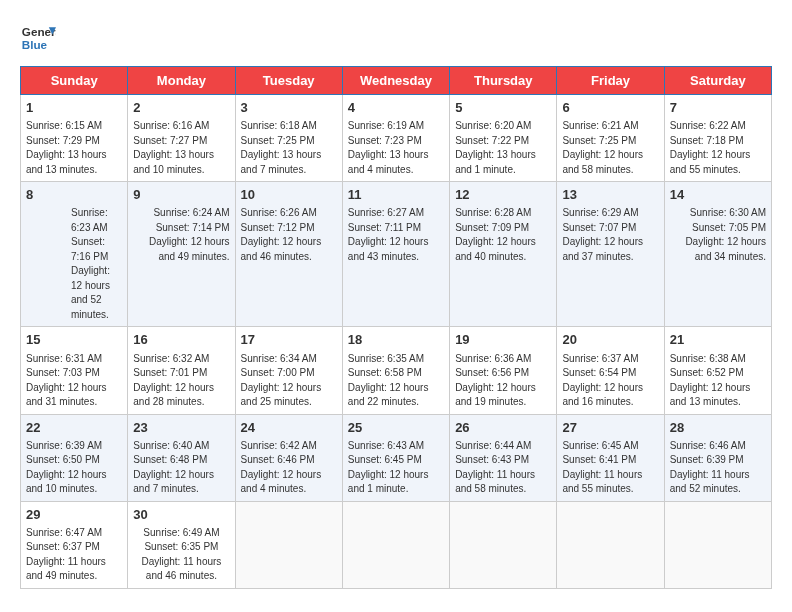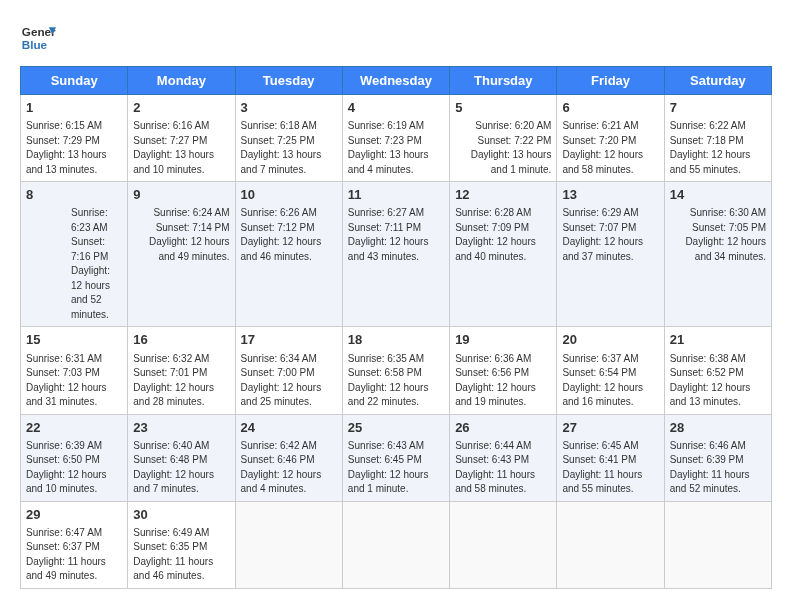--- a/index.html
+++ b/index.html
@@ -36,21 +36,21 @@
     .location-title {
       font-size: 16px;
       color: #555;
     }
     table {
       width: 100%;
       border-collapse: collapse;
       font-size: 11px;
     }
     thead tr th {
-      background-color: #3b82f6;
+      background-color: #ef4444;
       color: #fff;
       padding: 6px 4px;
       font-size: 13px;
       font-weight: bold;
       border: 1px solid #2E75B6;
     }
     tbody tr td {
       vertical-align: top;
       padding: 4px 5px;
       border: 1px solid #ccc;
@@ -134,29 +134,29 @@
         </td>
         <td>
           <span class="day-number">4</span>
           <div class="day-info" style="white-space: pre-line;">Sunrise: 6:19 AM
 Sunset: 7:23 PM
 Daylight: 13 hours
 and 4 minutes.</div>
         </td>
         <td>
           <span class="day-number">5</span>
-          <div class="day-info" style="white-space: pre-line; text-align: right;">Sunrise: 6:20 AM
+          <div class="day-info" style="white-space: pre-line;">Sunrise: 6:20 AM
 Sunset: 7:22 PM
 Daylight: 13 hours
 and 1 minute.</div>
         </td>
         <td>
           <span class="day-number">6</span>
           <div class="day-info" style="white-space: pre-line;">Sunrise: 6:21 AM
-Sunset: 7:20 PM
+Sunset: 7:25 PM
 Daylight: 12 hours
 and 58 minutes.</div>
         </td>
         <td>
           <span class="day-number">7</span>
           <div class="day-info" style="white-space: pre-line;">Sunrise: 6:22 AM
 Sunset: 7:18 PM
 Daylight: 12 hours
 and 55 minutes.</div>
         </td>
@@ -317,21 +317,21 @@
       <tr>
         <td>
           <span class="day-number">29</span>
           <div class="day-info" style="white-space: pre-line;">Sunrise: 6:47 AM
 Sunset: 6:37 PM
 Daylight: 11 hours
 and 49 minutes.</div>
         </td>
         <td>
           <span class="day-number">30</span>
-          <div class="day-info" style="white-space: pre-line;">Sunrise: 6:49 AM
+          <div class="day-info" style="white-space: pre-line; text-align: center;">Sunrise: 6:49 AM
 Sunset: 6:35 PM
 Daylight: 11 hours
 and 46 minutes.</div>
         </td>
         <td class="empty-cell"></td>
         <td class="empty-cell"></td>
         <td class="empty-cell"></td>
         <td class="empty-cell"></td>
         <td class="empty-cell"></td>
       </tr>

